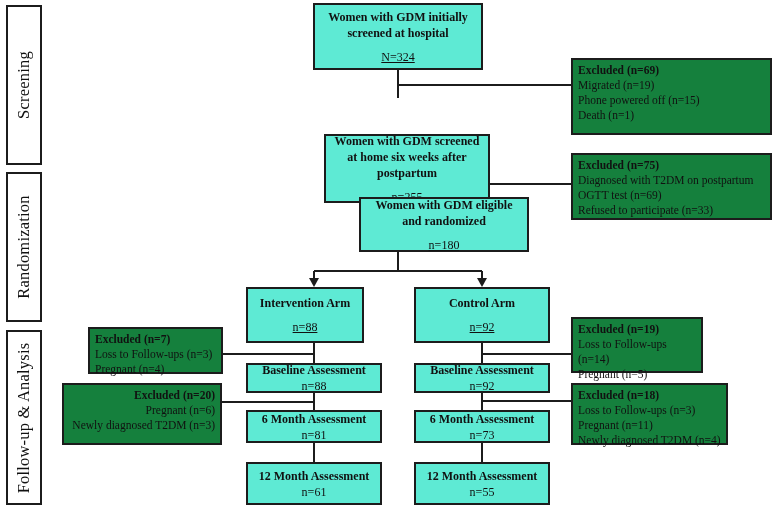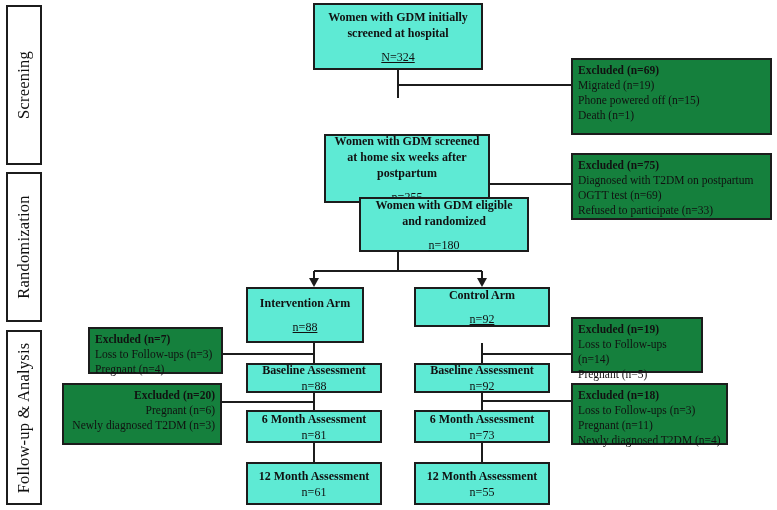--- a/index.html
+++ b/index.html
@@ -126,21 +126,21 @@
 
   <div class="flow-box gap" style="left:313px; top:197px; width:170px; height:55px;margin-left:46px;">
     <div class="title">Women with GDM eligible and randomized</div>
     <div class="n">n=180</div>
   </div>
 
   <div class="flow-box gap" style="left:246px; top:287px; width:118px; height:56px;">
     <div class="title">Intervention Arm</div>
     <div class="n">n=88</div>
   </div>
-  <div class="flow-box gap" style="left:414px; top:287px; width:136px; height:40px;">
+  <div class="flow-box gap" style="left:414px; top:287px; width:136px; height:56px;">
     <div class="title">Control Arm</div>
     <div class="n">n=92</div>
   </div>
 
   <div class="flow-box tight" style="left:246px; top:363px; width:136px; height:30px;">
     <div class="title">Baseline Assessment</div>
     <div class="n">n=88</div>
   </div>
   <div class="flow-box tight" style="left:246px; top:410px; width:136px; height:33px;">
     <div class="title">6 Month Assessment</div>

